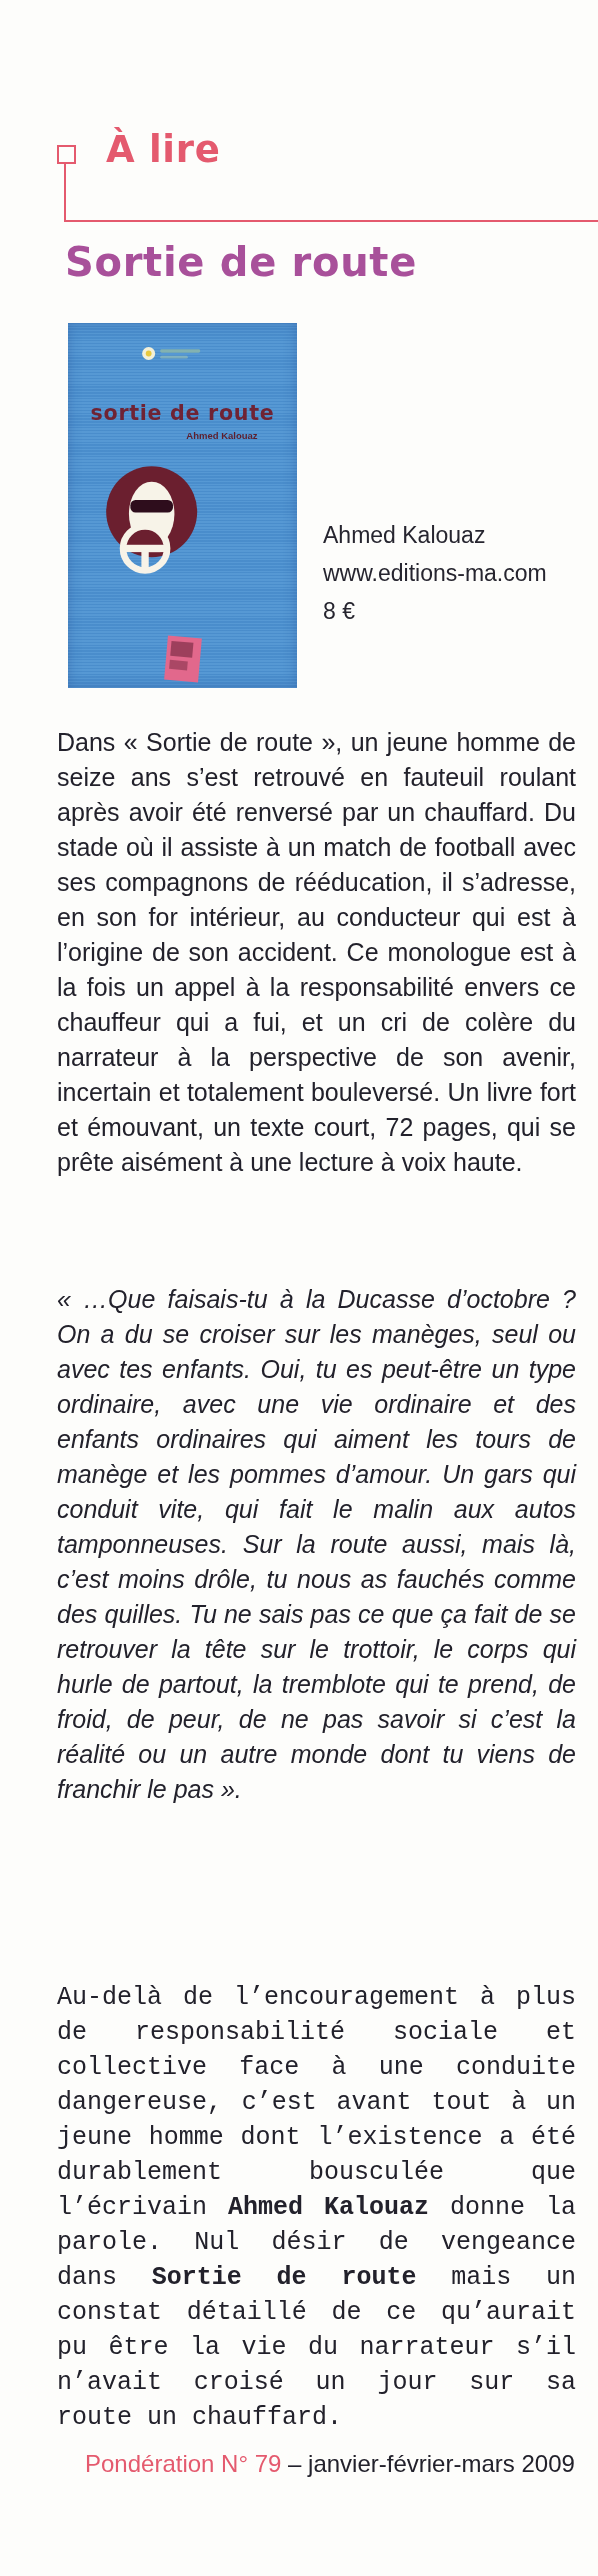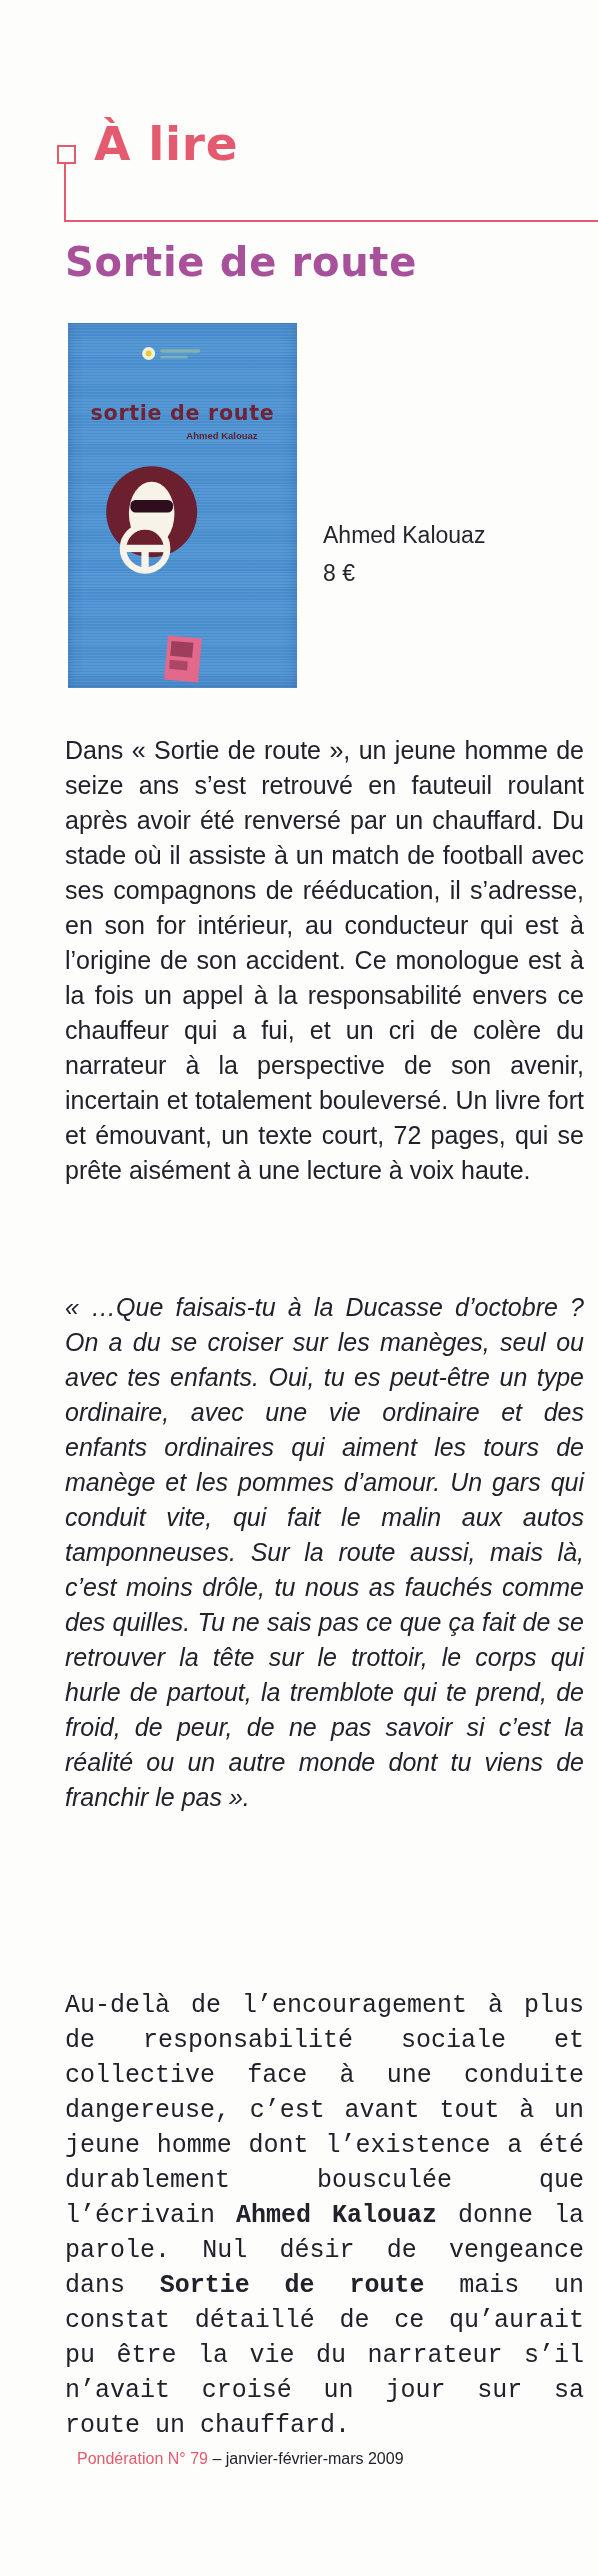--- a/index.html
+++ b/index.html
@@ -23,23 +23,23 @@
   .rule-vert {
     position: absolute; left: 64px; top: 162px;
     width: 2.2px; height: 59px; background: #e45a6e;
   }
   .rule-horiz {
     position: absolute; left: 64px; top: 220px;
     width: 535px; height: 2.2px; background: #e45a6e;
   }
   .section-title {
     position: absolute; left: 94px; top: 116px;
-    margin: 0;
+    margin: 12px;
     font-family: "DejaVu Sans", sans-serif;
-    font-size: 47px; font-weight: bold;
+    font-size: 37px; font-weight: bold;
     color: #e45a6e; letter-spacing: 0.7px;
   }
 
   
   .article-title {
     position: absolute; left: 65px; top: 239px;
     margin: 0;
     font-family: "DejaVu Sans", sans-serif;
     font-size: 40px; font-weight: bold;
     color: #a8509a; letter-spacing: 0.7px;
@@ -89,35 +89,35 @@
   
   .book-info {
     position: absolute; left: 323px; top: 516px;
     font-size: 23px; line-height: 38px;
     color: #26252f;
   }
 
   
   .body-text {
     position: absolute; left: 53px; width: 519px;
-    margin: 12px;
+    margin: 4px;
     font-size: 25px; line-height: 35px;
     text-align: justify;
     color: #22212b;
   }
   .p1 { top: 721px; }
   .quote { top: 1278px; font-style: italic; }
   .p3 { top: 1976px; font-family: Liberation Mono, monospace; }
   .p3 .bold { font-weight: bold; }
   .footnote { top: 2256px; font-style: italic; }
 
   
   .page-footer {
-    position: absolute; left: 77px; top: 2450px;
-    font-size: 16px; white-space: nowrap;
+    position: absolute; left: 85px; top: 2450px;
+    font-size: 24px; white-space: nowrap;
   }
   .journal-name { color: #e45a6e; }
   .issue-date { color: #22212b; }
 </style>
 </head>
 <body>
 
 <div class="page">
 
   <div class="corner-square"></div>
@@ -148,20 +148,21 @@
       <rect x="100" y="307" width="10" height="28" fill="#f7f3e8"></rect>
     </svg>
     <div class="cover-stamp">
       <div class="mark1"></div>
       <div class="mark2"></div>
     </div>
   </div>
 
   <div class="book-info">
     <div>Ahmed Kalouaz</div>
+    <div>www.editions-ma.com</div>
     <div>8 €</div>
   </div>
 
   <p class="body-text p1">Dans « Sortie de route », un jeune homme de seize ans s’est retrouvé en fauteuil roulant après avoir été renversé par un chauffard. Du stade où il assiste à un match de football avec ses compagnons de rééducation, il s’adresse, en son for intérieur, au conducteur qui est à l’origine de son accident. Ce monologue est à la fois un appel à la responsabilité envers ce chauffeur qui a fui, et un cri de colère du narrateur à la perspective de son avenir, incertain et totalement bouleversé. Un livre fort et émouvant, un texte court, 72 pages, qui se prête aisément à une lecture à voix haute.</p>
 
   <p class="body-text quote">« …Que faisais-tu à la Ducasse d’octobre ? On a du se croiser sur les manèges, seul ou avec tes enfants. Oui, tu es peut-être un type ordinaire, avec une vie ordinaire et des enfants ordinaires qui aiment les tours de manège et les pommes d’amour. Un gars qui conduit vite, qui fait le malin aux autos tamponneuses. Sur la route aussi, mais là, c’est moins drôle, tu nous as fauchés comme des quilles. Tu ne sais pas ce que ça fait de se retrouver la tête sur le trottoir, le corps qui hurle de partout, la tremblote qui te prend, de froid, de peur, de ne pas savoir si c’est la réalité ou un autre monde dont tu viens de franchir le pas ».</p>
 
   <p class="body-text p3"><span>Au-delà de l’encouragement à plus de responsabilité sociale et collective face à une conduite dangereuse, c’est avant tout à un jeune homme dont l’existence a été durablement bousculée que l’écrivain </span><span class="bold">Ahmed Kalouaz</span><span> donne la parole. Nul désir de vengeance dans </span><span class="bold">Sortie de route</span><span> mais un constat détaillé de ce qu’aurait pu être la vie du narrateur s’il n’avait croisé un jour sur sa route un chauffard.</span></p>
 
 

